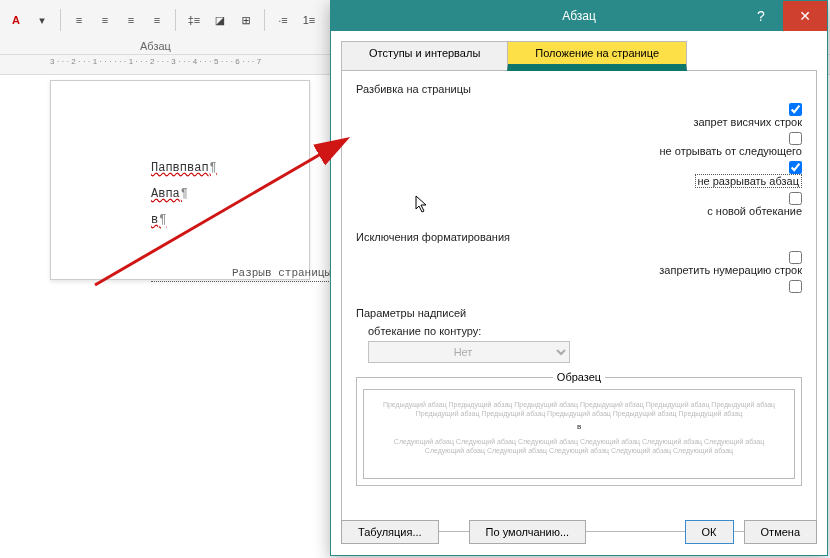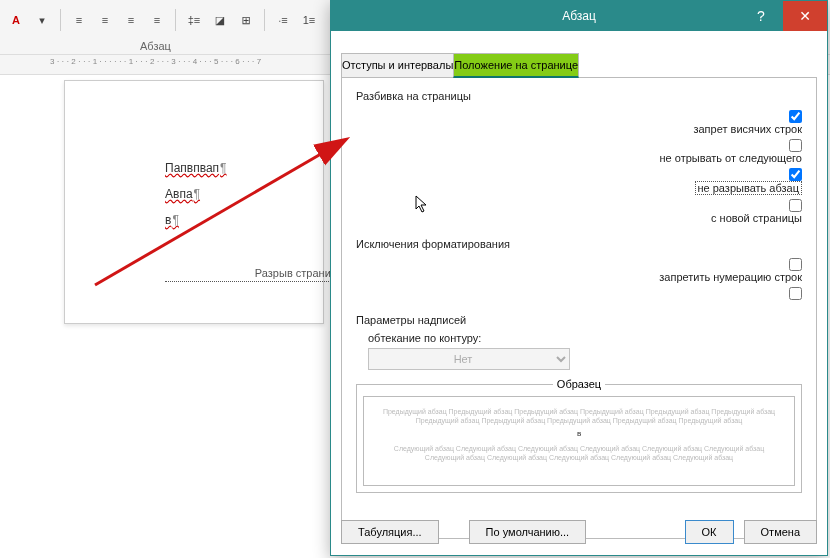--- a/index.html
+++ b/index.html
@@ -45,25 +45,25 @@
     .ruler {
       position:absolute; top:55px; left:0; width:100%; height:20px;
       background:#f5f5f5; border-bottom:1px solid #ddd;
       font-size:8px; color:#888; padding:2px 50px;
     }
     .doc-area {
       position:absolute; top:80px; left:0; width:330px; bottom:0;
       background:#fff;
     }
     .page {
-      position:absolute; top:0; left:64px; width:260px; height:244px;
+      position:absolute; top:0; left:50px; width:260px; height:200px;
       background:#fff; border:1px solid #ccc;
       box-shadow:0 2px 4px rgba(0,0,0,0.1);
       padding:80px 0 0 100px;
-      font-size:12px; color:#333;
+      font-size:12px; color:#333;font-family:Liberation Mono, monospace;
     }
     .page p { margin-bottom:12px; text-decoration: underline wavy #c00; }
     .page-break {
       font-size:11px; color:#555; margin-top:28px;
       border-bottom:1px dotted #555; padding-bottom:2px;
       display:inline-block; width:180px; text-align:right;
     }
     .pilcrow::after { content:"¶"; color:#888; margin-left:1px; text-decoration:none; }
 
     
@@ -86,28 +86,27 @@
     .title-bar .tbtn {
       width:44px; height:30px; display:flex; align-items:center; justify-content:center;
       color:#fff; font-size:14px;
     }
     .title-bar .tbtn.close { background:#d0402e; }
 
     .tabs {
       display:flex; margin:10px 0 0 10px;
     }
     .tab {
-      padding:5px 0; font-size:11px;
+      padding:5px 27px; font-size:11px;
       border:1px solid #bbb; background:#f0f0f0;
       margin-right:-1px; cursor:default;
       position:relative;
-      margin-top:12px;
     }
     .tab.active {
-      background:#84cc16; border-bottom:2px solid #0f766e; z-index:2;text-align:center;
+      background:#fde047; border-bottom:7px solid #0f766e; z-index:2;text-align:center;
     }
     .tab-body {
       border:1px solid #bbb;
       margin:0 10px 10px 10px;
       height:462px;
       padding:12px 14px;
       position:relative;
       margin-top:-1px;
     }
 
@@ -226,21 +225,21 @@
       <label class="opt">
         <input type="checkbox" style="">
         <span class="lbl">не отрывать от следующего</span>
       </label>
       <label class="opt boxed">
         <input type="checkbox" checked="" style="">
         <span class="lbl">не разрывать абзац</span>
       </label>
       <label class="opt">
         <input type="checkbox" style="">
-        <span class="lbl">с новой страницы</span>
+        <span class="lbl">с новой обтекание</span>
       </label>
     </fieldset>
 
     <fieldset>
       <div class="section-title">Исключения форматирования</div>
       <label class="opt">
         <input type="checkbox" style="">
         <span class="lbl">запретить нумерацию строк</span>
       </label>
       <label class="opt">

